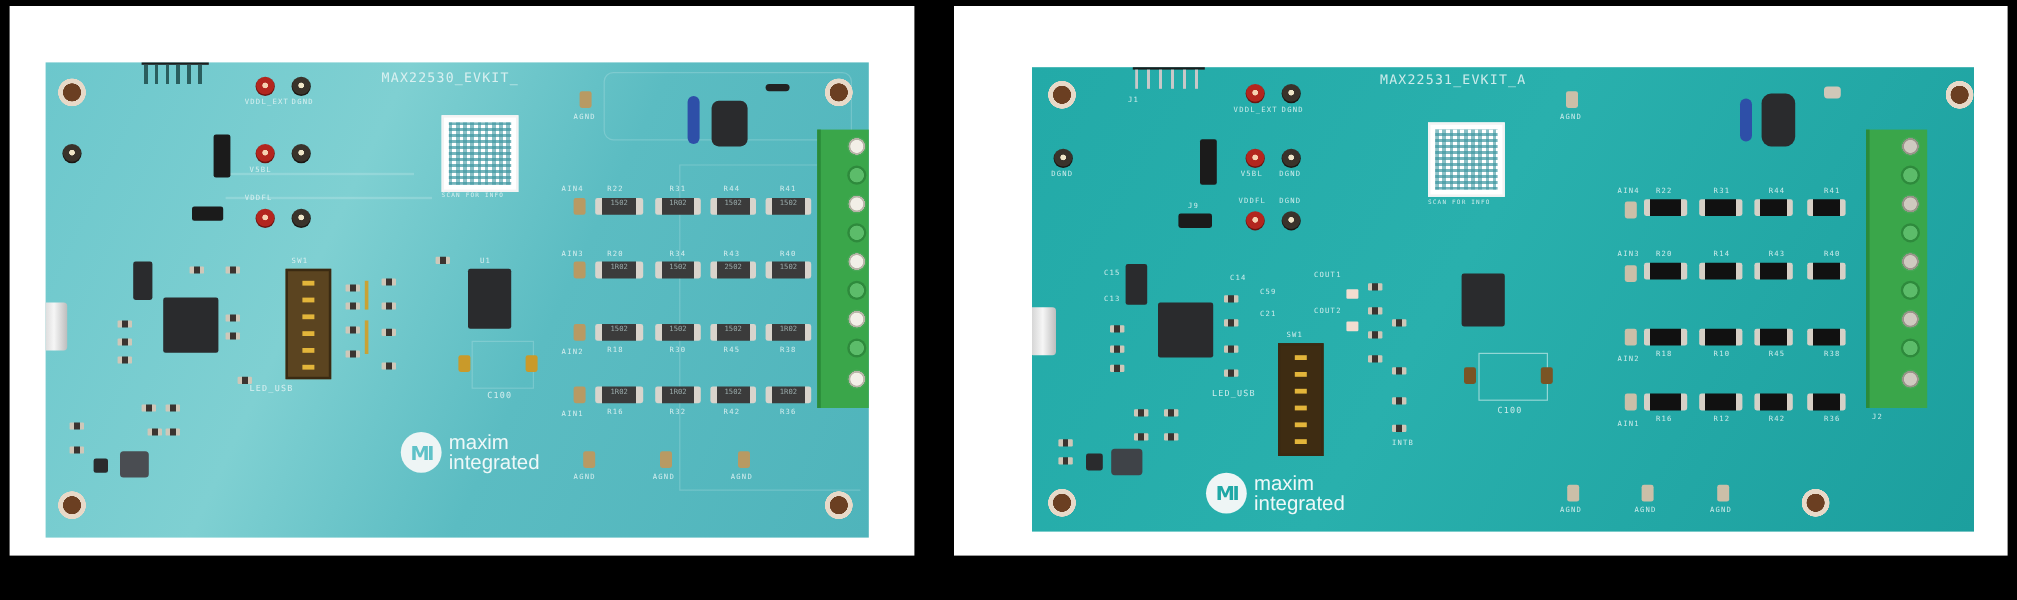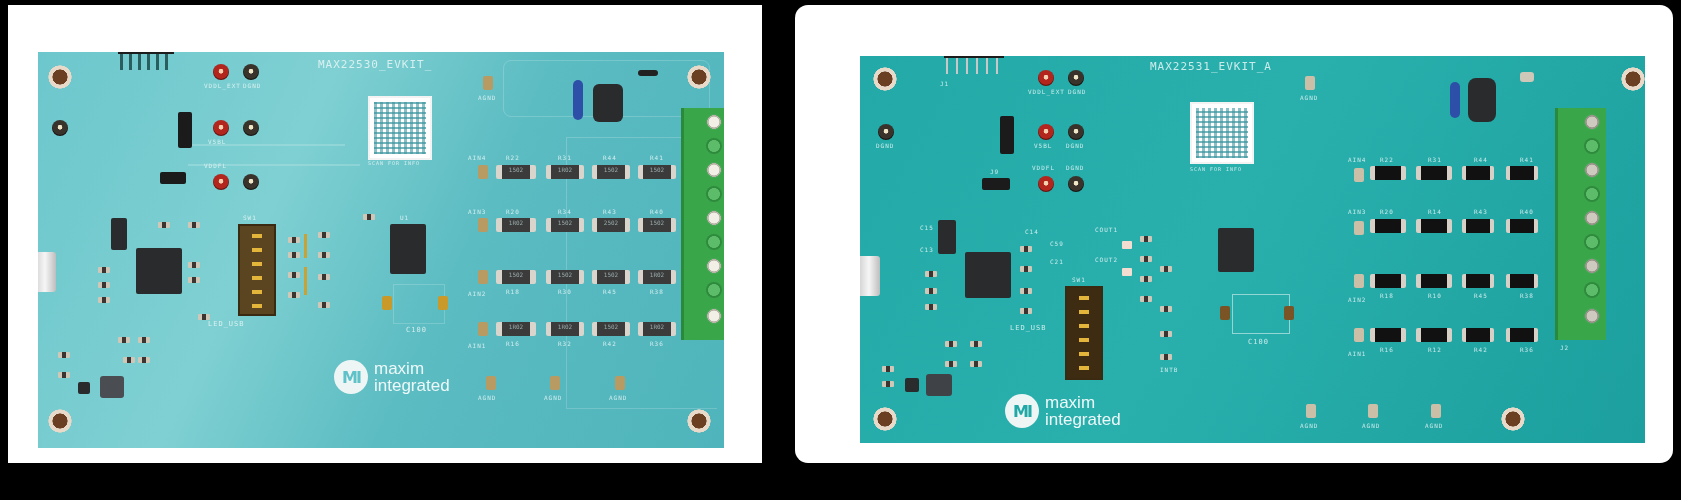--- a/index.html
+++ b/index.html
@@ -234,21 +234,21 @@
     <div class="logo" style="left:296px;top:308px;">
       <div class="mark" style="color:#5fc2c8;">MI</div>
       <div class="words">
         <div>maxim</div>
         <div>integrated</div>
       </div>
     </div>
   </div>
 </div>
 
-<div class="panel" style="left:795px;top:5px;width:878px;height:458px;border-radius:13px;">
+<div class="panel" style="left:795px;top:5px;width:878px;height:458px;">
   <div class="board" style="left:65px;top:51px;width:785px;height:387px;background:linear-gradient(120deg,#23aaa8 0%,#29b0ad 45%,#1c9f9e 100%);">
     <div class="silk" style="left:290px;top:4px;font-size:11px;">MAX22531_EVKIT_A</div>
 
     <div class="hole" style="left:12px;top:10px;"></div>
     <div class="hole" style="left:760px;top:10px;background:radial-gradient(circle,#6b3f22 0 40%,#e8d9c8 42% 62%,rgba(255,255,255,0) 64%);"></div>
     <div class="hole" style="left:12px;top:350px;"></div>
     <div class="hole" style="left:640px;top:350px;"></div>
 
     <div class="tp blk" style="left:18px;top:68px;"></div>
     <div class="silk" style="left:16px;top:86px;font-size:6px;">DGND</div>

